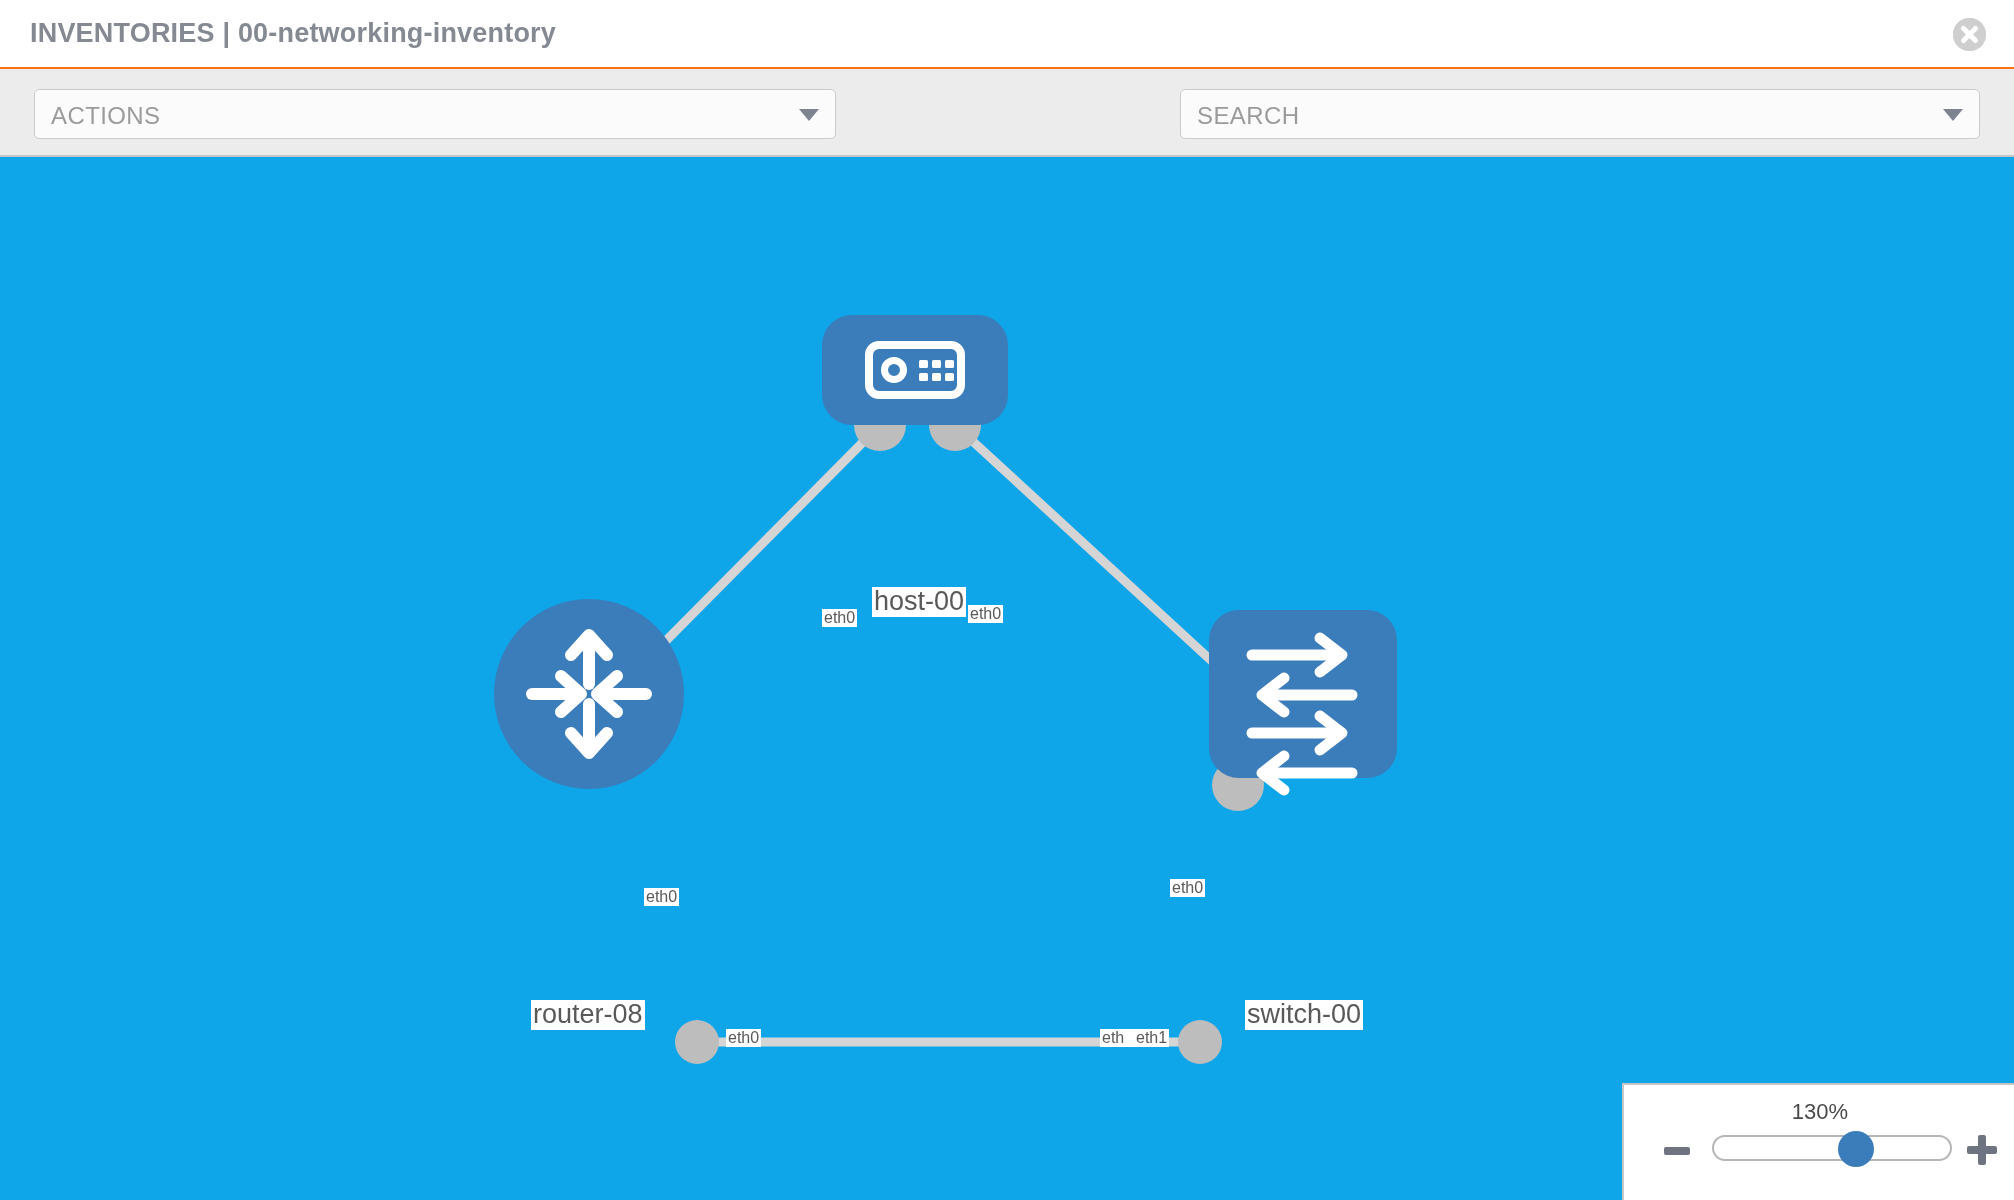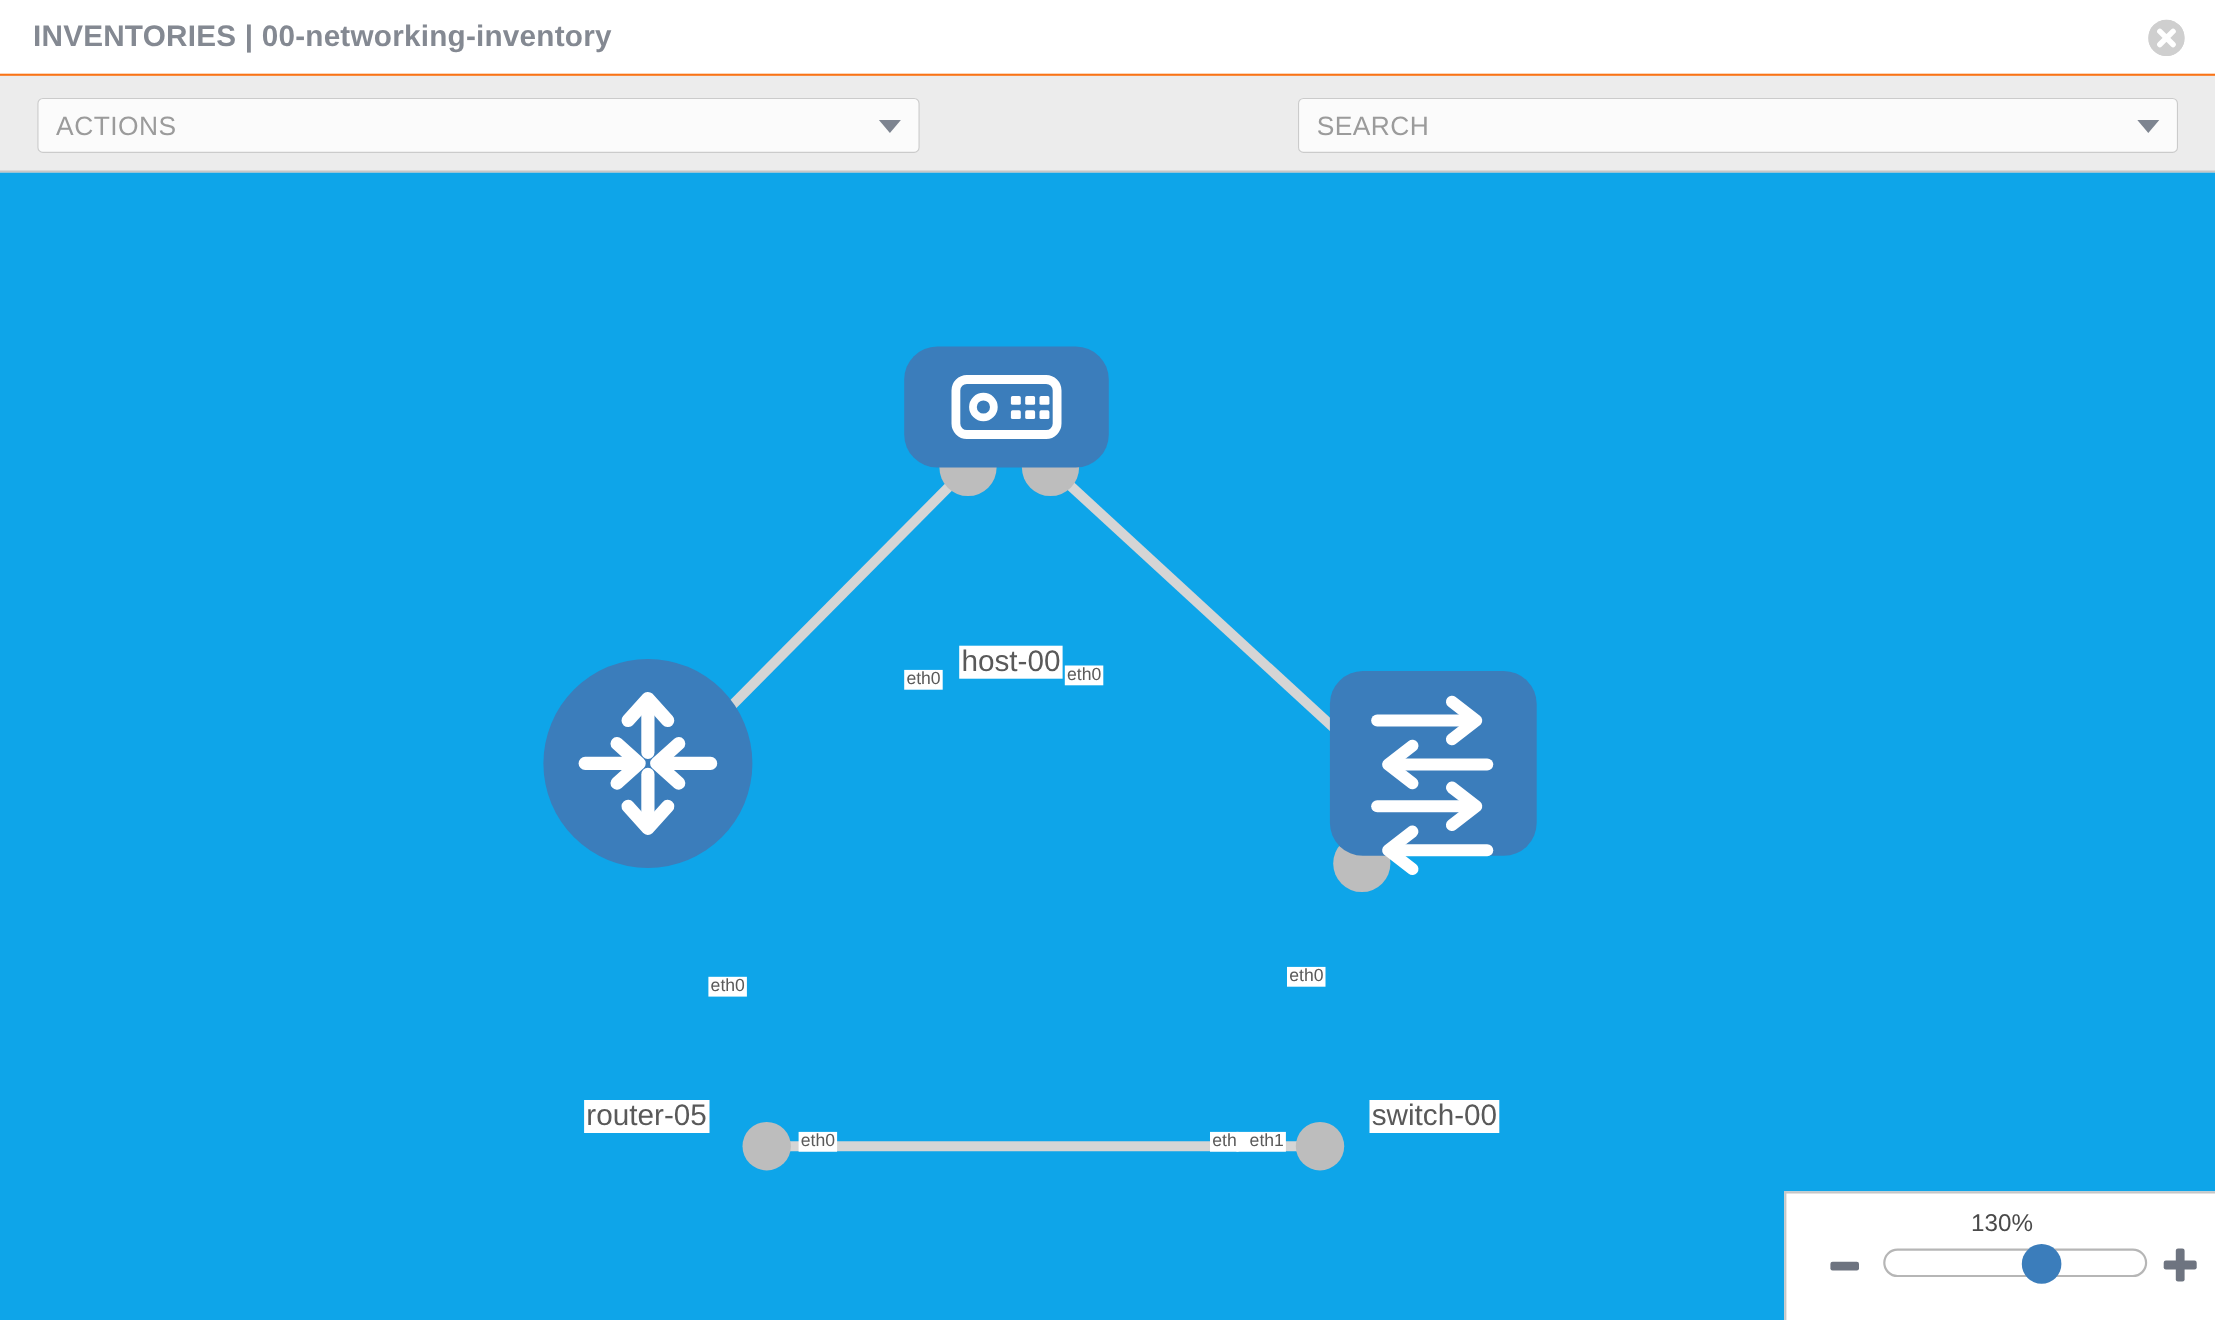--- a/index.html
+++ b/index.html
@@ -270,21 +270,21 @@
           <path d="M1252 576 L1340 576"></path>
           <path d="M1320 559 L1342 576 L1320 593"></path>
 
           <path d="M1352 616 L1264 616"></path>
           <path d="M1284 599 L1262 616 L1284 633"></path>
         </g>
       </g>
     </svg>
 
     <div class="node-label" style="left:872px; top:430px;">host-00</div>
-    <div class="node-label" style="left:531px; top:1e3px; top:843px;">router-05</div>
+    <div class="node-label" style="left:531px; top:1e3px; top:843px;">router-08</div>
     <div class="node-label" style="left:1245px; top:843px;">switch-00</div>
 
     <div class="iface-label" style="left:822px; top:452px;">eth0</div>
     <div class="iface-label" style="left:968px; top:448px;">eth0</div>
     <div class="iface-label" style="left:644px; top:731px;">eth0</div>
     <div class="iface-label" style="left:1170px; top:722px;">eth0</div>
     <div class="iface-label" style="left:726px; top:872px;">eth0</div>
     <div class="iface-label" style="left:1100px; top:872px;">eth</div>
     <div class="iface-label" style="left:1124px; top:872px;padding-left:12px;">eth1</div>
   </div>

